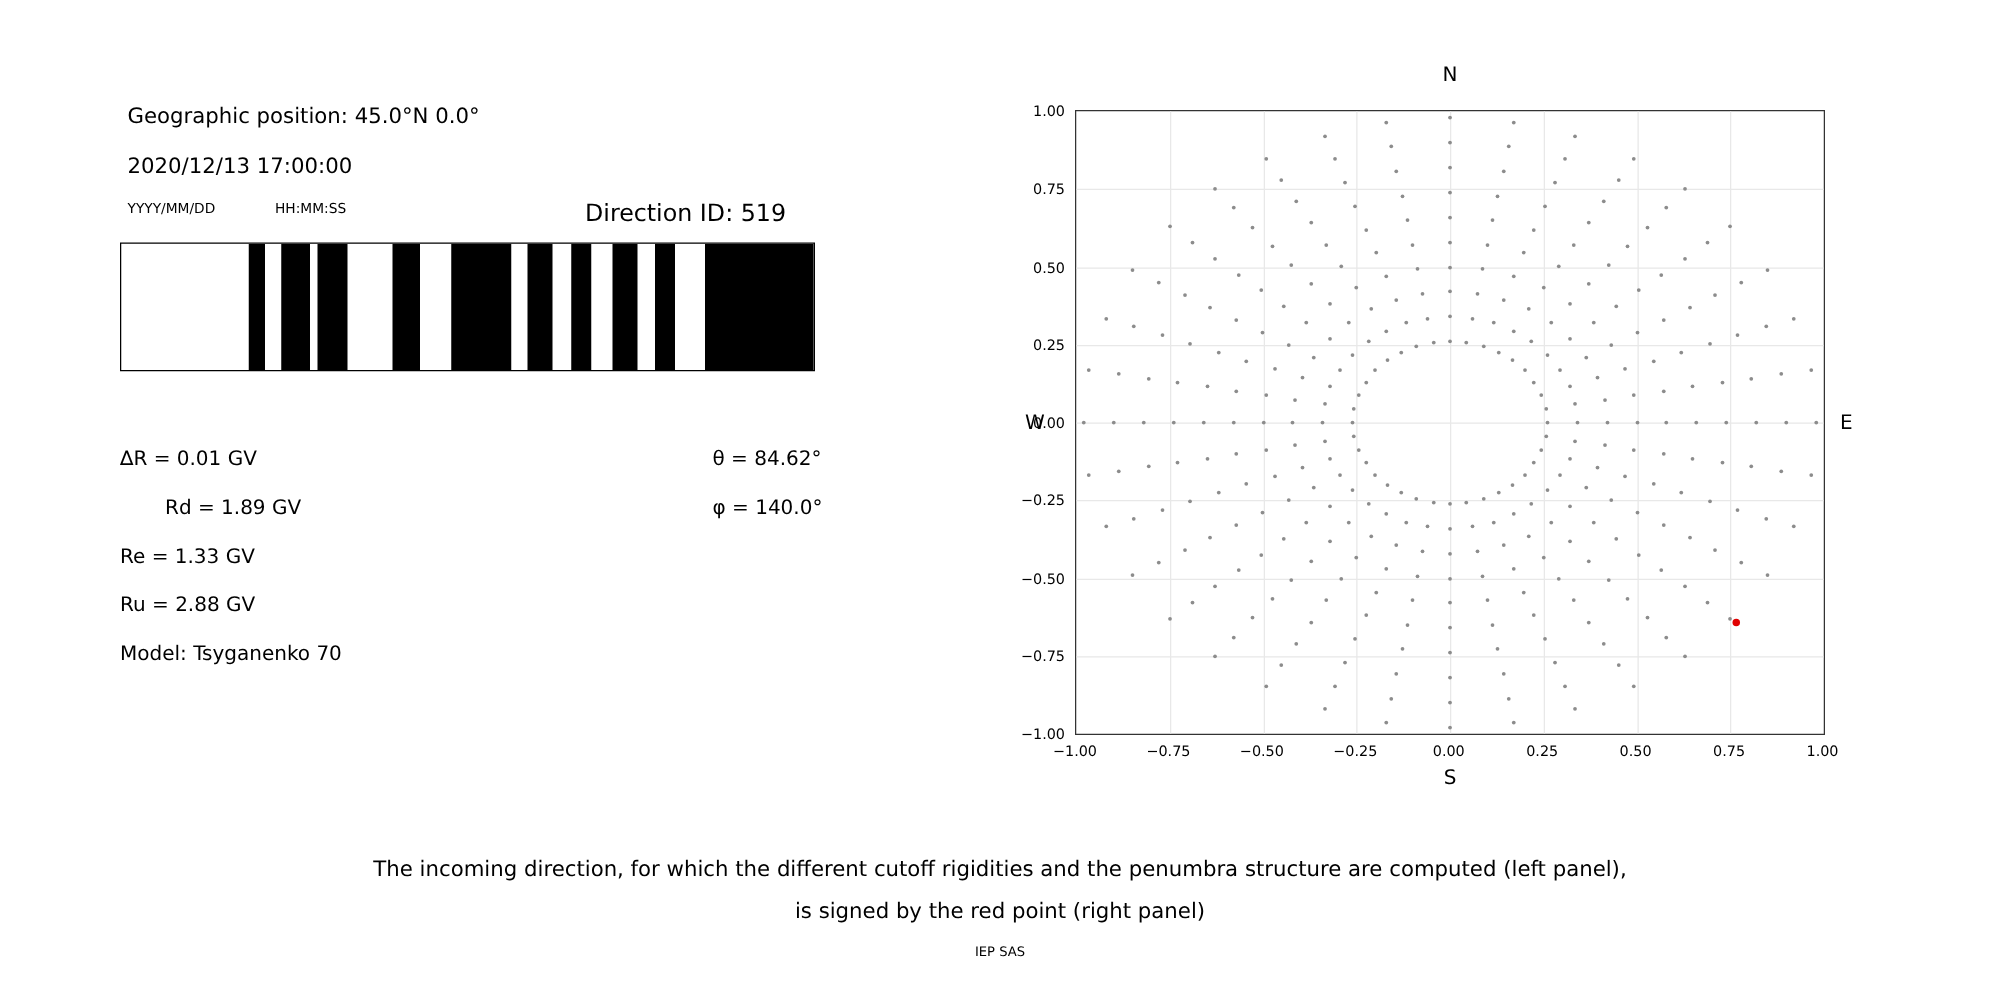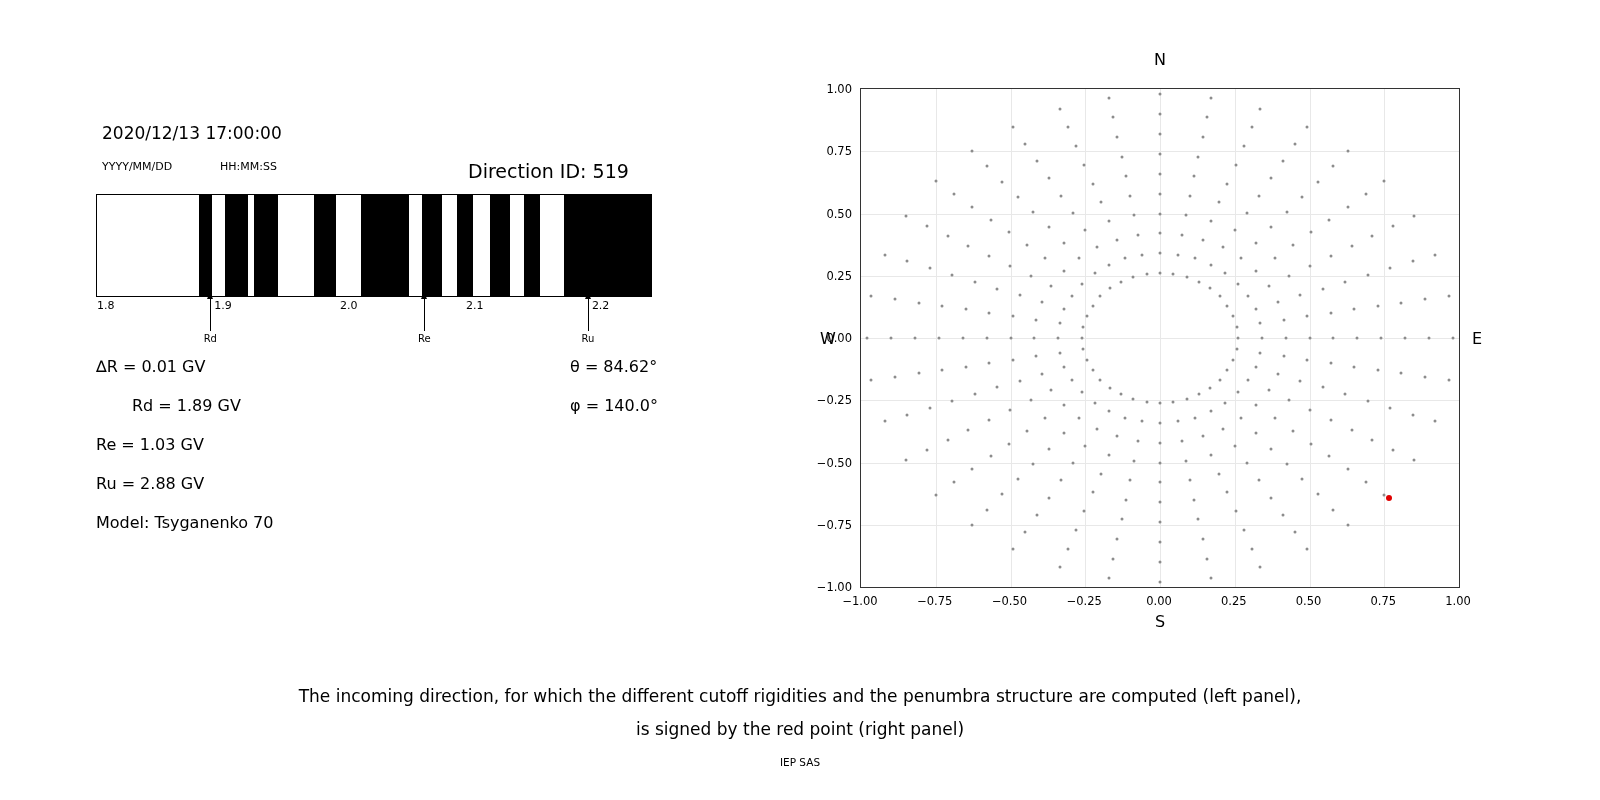--- a/index.html
+++ b/index.html
@@ -194,54 +194,42 @@
     width: 1600px;
     top: 756px;
     text-align: center;
     font-size: 10.5px;
   }
 </style>
 </head>
 <body>
 
 <div class="panel-left">
+  <div class="lbl geo">Geographic position: 45.0°N 0.0°</div>
   <div class="lbl datetime">2020/12/13 17:00:00</div>
   <div class="lbl fmt-date">YYYY/MM/DD</div>
   <div class="lbl fmt-time">HH:MM:SS</div>
   <div class="lbl dirid">Direction ID: 519</div>
 
   <div class="penumbra-wrap" id="penumbra-wrap">
       <div class="penumbra-band" style="left: 101.986px; width: 12.5909px; background: rgb(0, 0, 0);"></div>
       <div class="penumbra-band" style="left: 128.427px; width: 22.6636px; background: rgb(0, 0, 0);"></div>
       <div class="penumbra-band" style="left: 157.386px; width: 23.9227px; background: rgb(0, 0, 0);"></div>
       <div class="penumbra-band" style="left: 216.564px; width: 22.6636px; background: rgb(0, 0, 0);"></div>
       <div class="penumbra-band" style="left: 264.409px; width: 47.8455px; background: rgb(0, 0, 0);"></div>
       <div class="penumbra-band" style="left: 324.845px; width: 20.1455px; background: rgb(0, 0, 0);"></div>
       <div class="penumbra-band" style="left: 360.1px; width: 16.3682px; background: rgb(0, 0, 0);"></div>
       <div class="penumbra-band" style="left: 392.836px; width: 20.1455px; background: rgb(0, 0, 0);"></div>
       <div class="penumbra-band" style="left: 426.832px; width: 16.3682px; background: rgb(0, 0, 0);"></div>
       <div class="penumbra-band" style="left: 467.123px; width: 86.8773px; background: rgb(0, 0, 0);"></div>
     </div>
-  <div class="pen-axis" id="pen-axis">
-      <div class="pen-tick-label" style="left: 1px; transform: translateX(0px);">1.8</div>
-      <div class="pen-tick-label" style="left: 126.909px;">1.9</div>
-      <div class="pen-tick-label" style="left: 252.818px;">2.0</div>
-      <div class="pen-tick-label" style="left: 378.727px;">2.1</div>
-      <div class="pen-tick-label" style="left: 504.636px;">2.2</div>
-      <div class="pen-arrow" style="left: 114.318px;"></div>
-      <div class="pen-arrow-label" style="left: 114.318px;">Rd</div>
-      <div class="pen-arrow" style="left: 328.364px;"></div>
-      <div class="pen-arrow-label" style="left: 328.364px;">Re</div>
-      <div class="pen-arrow" style="left: 492.045px;"></div>
-      <div class="pen-arrow-label" style="left: 492.045px;">Ru</div>
-    </div>
 
   <div class="stat col-a" style="top:357px;">∆R = 0.01 GV</div>
   <div class="stat col-a" style="top:396px;margin-left:36px;">Rd = 1.89 GV</div>
-  <div class="stat col-a" style="top:435px;">Re = 1.03 GV</div>
+  <div class="stat col-a" style="top:435px;">Re = 1.33 GV</div>
   <div class="stat col-a" style="top:474px;">Ru = 2.88 GV</div>
   <div class="stat col-a" style="top:513px;">Model: Tsyganenko 70</div>
   <div class="stat col-b" style="top:357px;">θ = 84.62°</div>
   <div class="stat col-b" style="top:396px;">φ = 140.0°</div>
 </div>
 
 <div class="panel-right">
   <div class="plot-box" id="plot-box">
       <div class="grid-line gl-v" style="left: 74.75px;"></div>
       <div class="grid-line gl-v" style="left: 149.5px;"></div>

